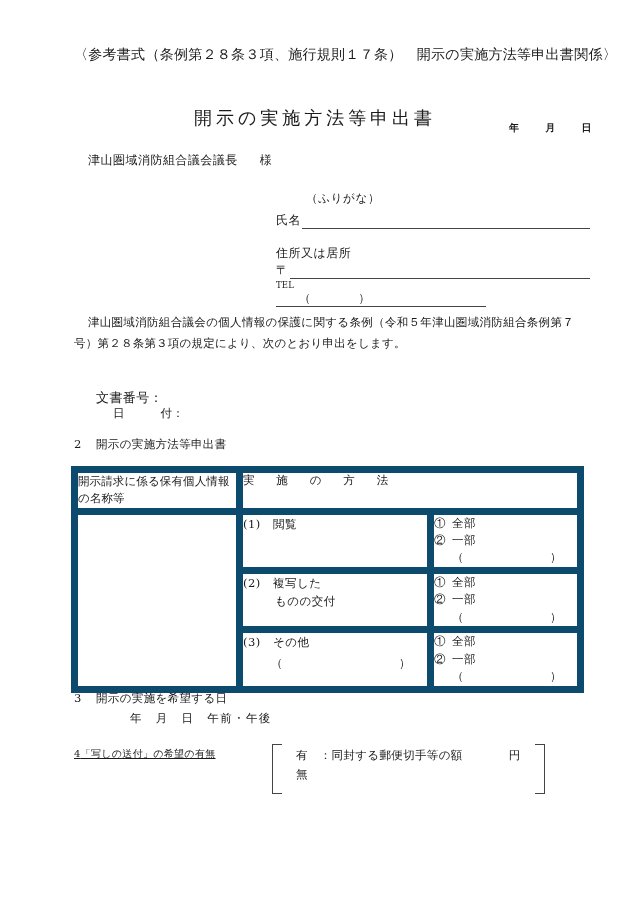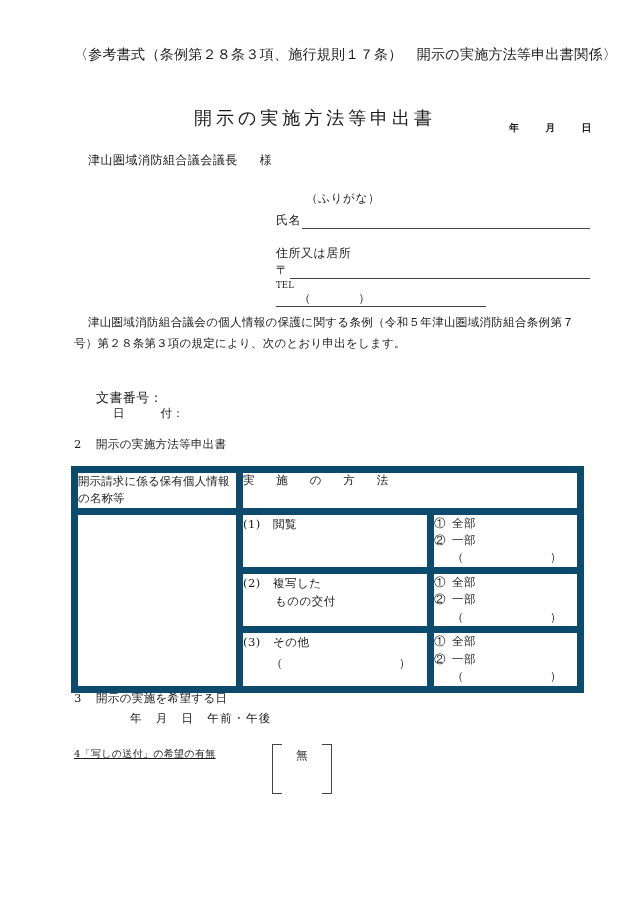--- a/index.html
+++ b/index.html
@@ -345,19 +345,22 @@
   <div class="abs s3-l2 jp">年　月　日　午前・午後</div>
 
   <div class="abs s4 jp">
     <span>4</span><span>「写しの送付」の希望の有無</span>
   </div>
 
   <div class="bracket-group">
     <div class="brk left"></div>
     <div class="brk-inner">
       <div>
+        <span>有　：同封する郵便切手等の額</span><span class="yen">円</span>
+      </div>
+      <div>
         <span>無</span>
       </div>
     </div>
     <div class="brk right"></div>
   </div>
 
 </div>
 
 </body></html>

